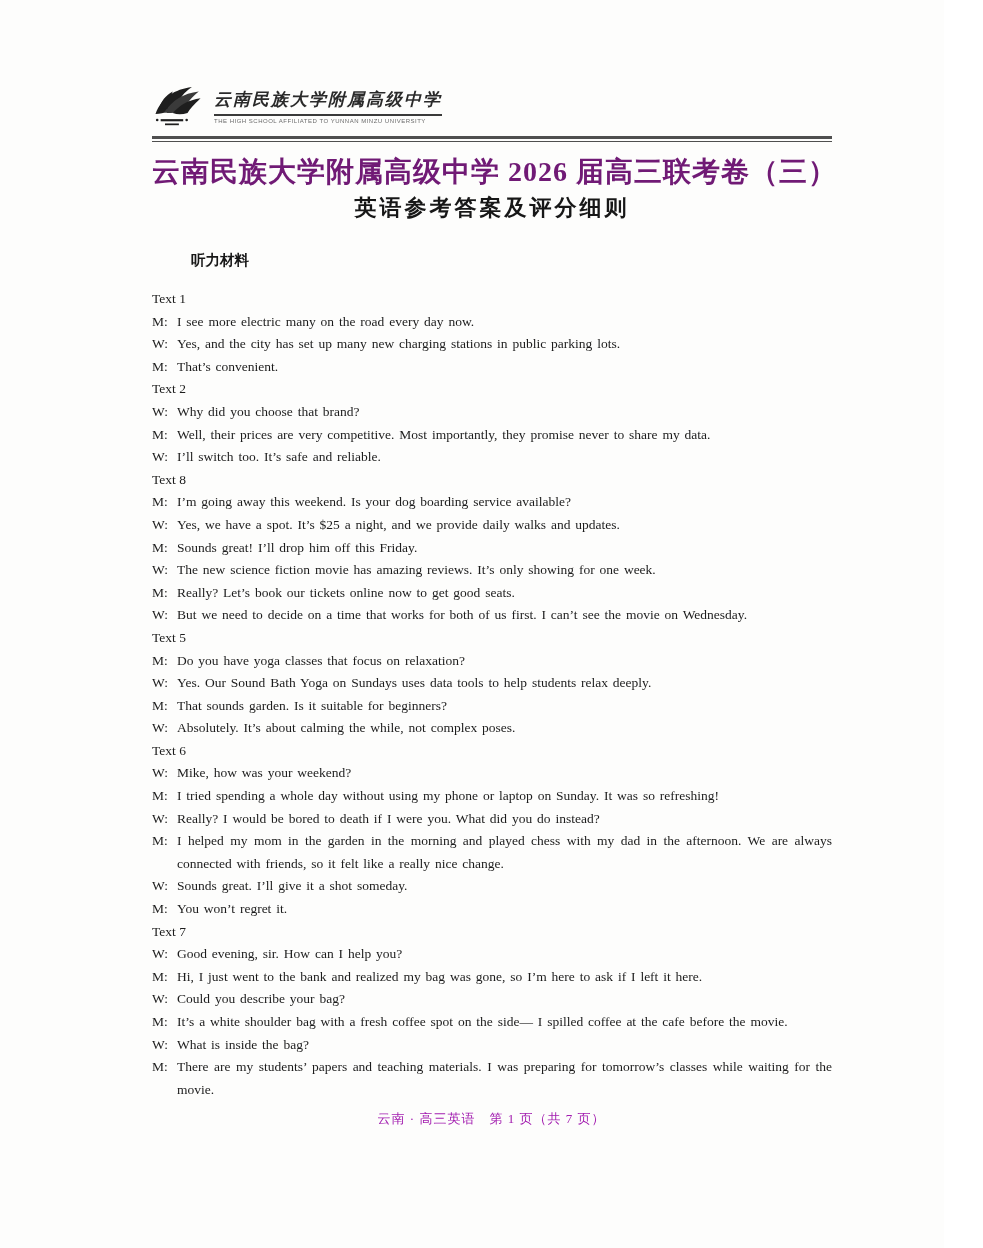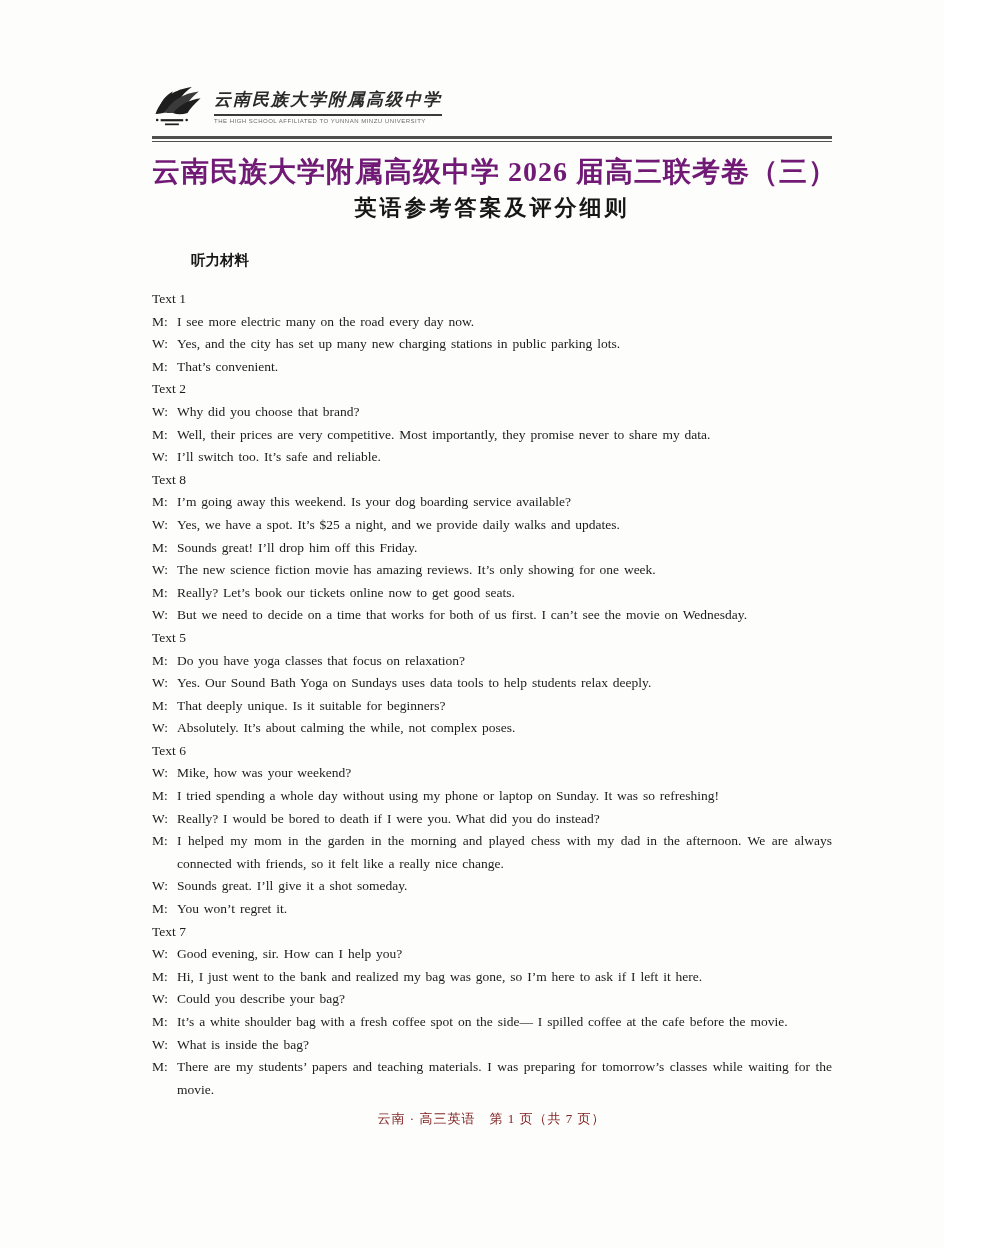--- a/index.html
+++ b/index.html
@@ -102,21 +102,21 @@
     word-spacing: 1.5px;
   }
   
   .footer {
     position: absolute;
     left: 0;
     width: 983px;
     top: 1110px;
     text-align: center;
     font-size: 13px;
-    color: #7f1d1d;
+    color: #a21caf;
     letter-spacing: 1px;
   }
 </style>
 </head>
 <body>
 
 <div class="page">
   <div class="content">
 
     <div class="logo-row">
@@ -201,21 +201,21 @@
         <div class="dialogue-line">
           <span class="speaker">M:</span>
           <span class="utterance">Do you have yoga classes that focus on relaxation?</span>
         </div>
         <div class="dialogue-line">
           <span class="speaker">W:</span>
           <span class="utterance">Yes. Our Sound Bath Yoga on Sundays uses data tools to help students relax deeply.</span>
         </div>
         <div class="dialogue-line">
           <span class="speaker">M:</span>
-          <span class="utterance">That deeply unique. Is it suitable for beginners?</span>
+          <span class="utterance">That sounds garden. Is it suitable for beginners?</span>
         </div>
         <div class="dialogue-line">
           <span class="speaker">W:</span>
           <span class="utterance">Absolutely. It’s about calming the while, not complex poses.</span>
         </div>
         <div class="text-label">Text 6</div>
         <div class="dialogue-line">
           <span class="speaker">W:</span>
           <span class="utterance">Mike, how was your weekend?</span>
         </div>

